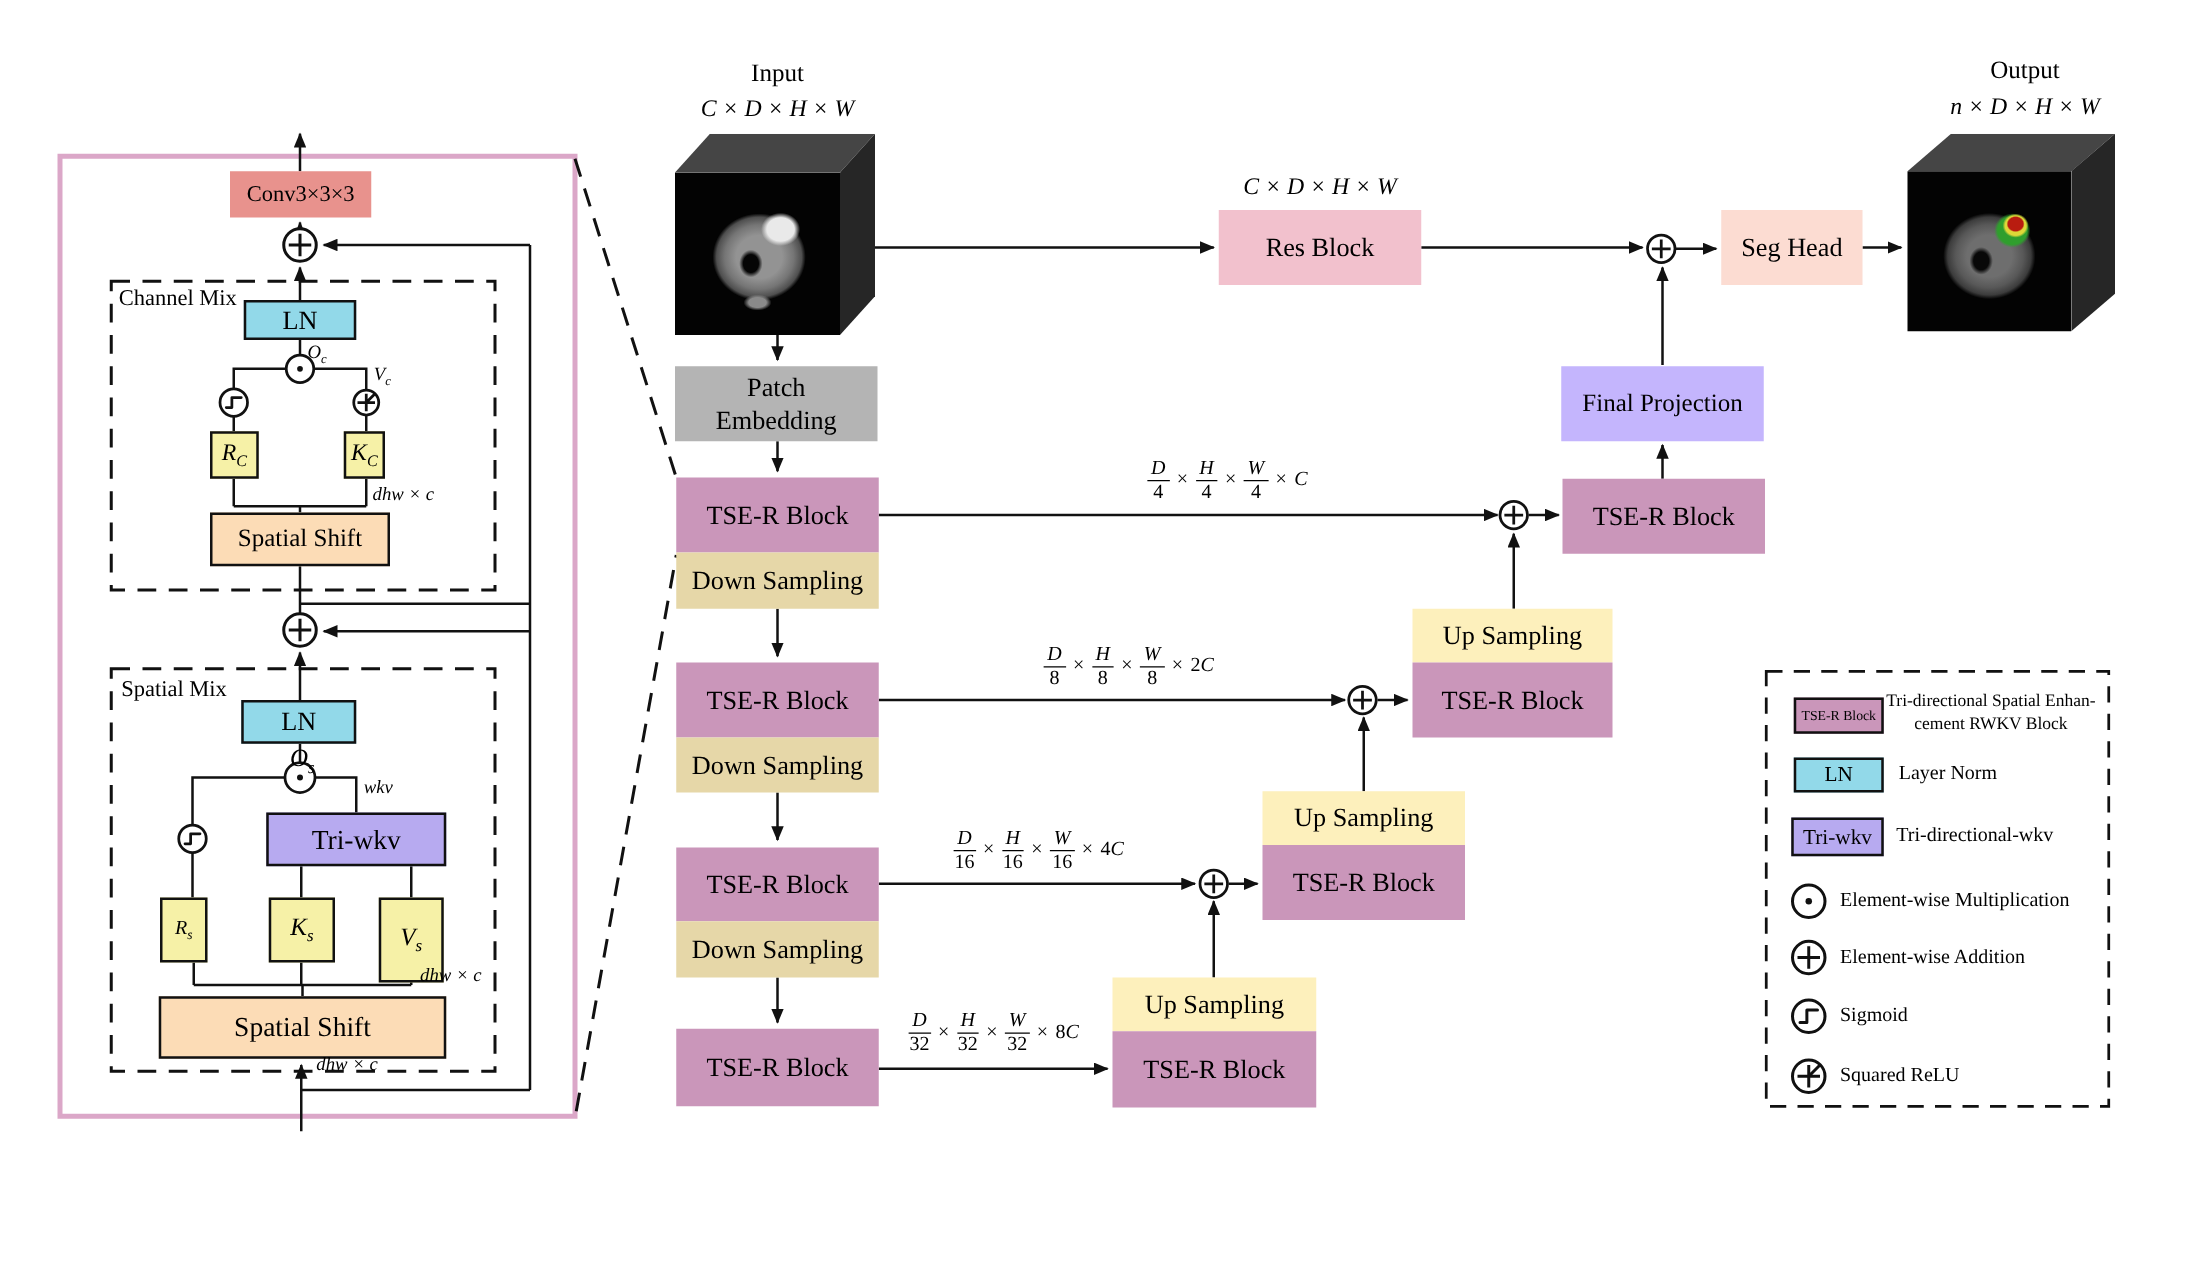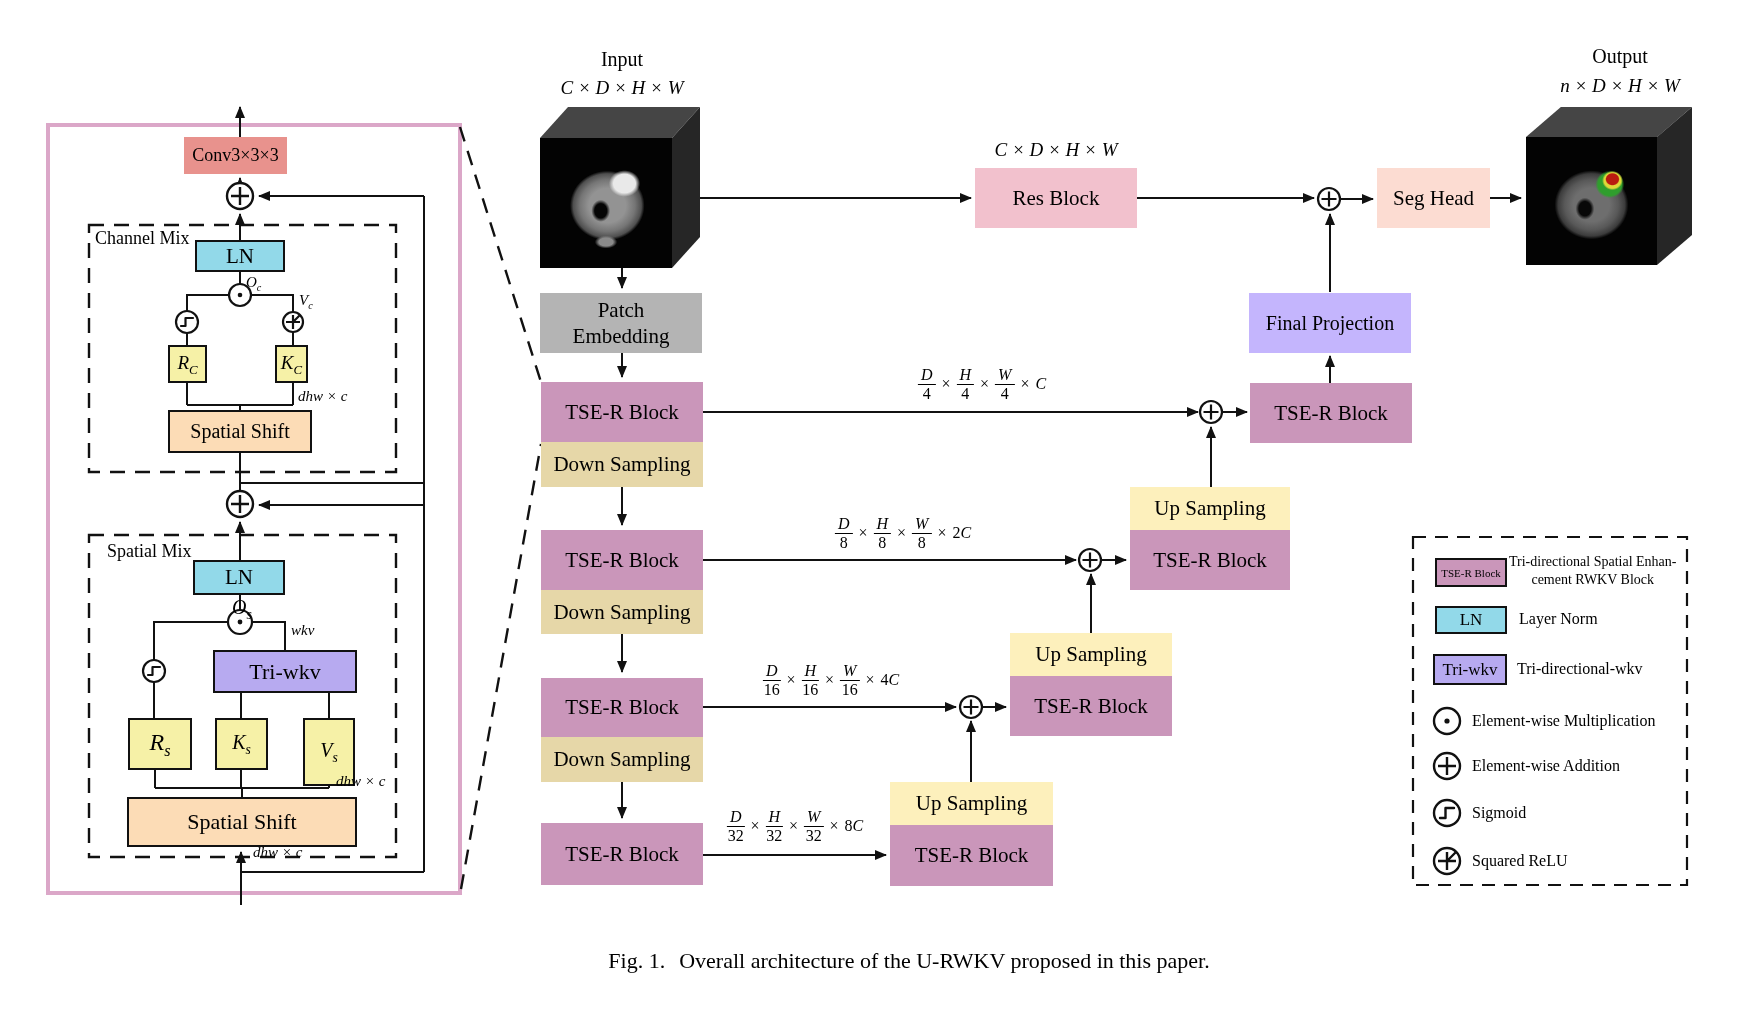--- a/index.html
+++ b/index.html
@@ -186,21 +186,21 @@
       <circle cx="154" cy="671" r="11"></circle>
         <path d="M148,675 H152.5 V667 H160" fill="none"></path>
     </g>
 
     <g fill="#fff" stroke="#111" stroke-width="2.2">
       <circle cx="293" cy="322" r="10"></circle>
       <path d="M286,322 H300 M293,315 V329 M293,322 L300,315" fill="none"></path>
     </g>
   </svg>
 
-  <div class="box c-conv" style="left:184px;top:137px;width:103px;height:37px;font-size:18px;">
+  <div class="box c-conv" style="left:184px;top:137px;width:113px;height:37px;font-size:18px;">
       <span>Conv3×3×3</span>
     </div>
 
   <div class="lbl" style="left:95px;top:228px;font-size:18px;">Channel Mix</div>
 
   <div class="box c-ln bordered" style="left:195px;top:240px;width:90px;height:32px;font-size:21px;">
       <span>LN</span>
     </div>
 
   <div class="lbl it" style="left:246px;top:274px;font-size:15px;text-align:right;">
@@ -214,35 +214,35 @@
   <div class="box c-rkv bordered it" style="left:275px;top:345px;width:33px;height:38px;font-size:19px;">
     <span><span>K</span><sub>C</sub></span>
     </div>
 
   <div class="lbl it" style="left:298px;top:388px;font-size:15px;">dhw × c</div>
 
   <div class="box c-shift bordered" style="left:168px;top:410px;width:144px;height:43px;font-size:20px;">
       <span>Spatial Shift</span>
     </div>
 
-  <div class="lbl" style="left:97px;top:541px;font-size:18px;margin-left:10px;">Spatial Mix</div>
+  <div class="lbl" style="left:97px;top:541px;font-size:18px;">Spatial Mix</div>
 
   <div class="box c-ln bordered" style="left:193px;top:560px;width:92px;height:35px;font-size:21px;">
       <span>LN</span>
     </div>
 
   <div class="lbl it" style="left:232px;top:596px;font-size:20px;">
     <span>O</span><sub>s</sub></div>
   <div class="lbl it" style="left:291px;top:622px;font-size:15px;">wkv</div>
 
   <div class="box c-wkv bordered" style="left:213px;top:650px;width:144px;height:43px;font-size:22px;">
       <span>Tri-wkv</span>
     </div>
 
-  <div class="box c-rkv bordered it" style="left:128px;top:718px;width:64px;height:52px;font-size:24px;">
+  <div class="box c-rkv bordered it" style="left:128px;top:718px;width:38px;height:52px;font-size:16px;">
     <span><span>R</span><sub>s</sub></span>
     </div>
   <div class="box c-rkv bordered it" style="left:215px;top:718px;width:53px;height:52px;font-size:20px;">
     <span><span>K</span><sub>s</sub></span>
     </div>
   <div class="box c-rkv bordered it" style="left:303px;top:718px;width:52px;height:68px;font-size:20px;">
     <span><span>V</span><sub>s</sub></span>
     </div>
 
   <div class="lbl it" style="left:336px;top:773px;font-size:15px;">dhw × c</div>
@@ -442,17 +442,14 @@
       </svg>
     <div class="legend-label" style="left:59px;top:267px;">Sigmoid</div>
 
     <svg class="legend-icon" style="left:19px;top:309px;" width="30" height="30" viewBox="-15 -15 30 30">
       <circle r="13" fill="#fff" stroke="#111" stroke-width="2.4"></circle>
       <path d="M-9,0 H9 M0,-9 V9 M0,0 L9,-9" stroke="#111" stroke-width="2.4" fill="none"></path>
       </svg>
     <div class="legend-label" style="left:59px;top:315px;">Squared ReLU</div>
   </div>
 
-  <div id="caption">
-    <span>Fig. 1.</span><span class="gap"></span><span>Overall architecture of the U-RWKV proposed in this paper.</span>
-  </div>
 
 </div>
 
 </body></html>

